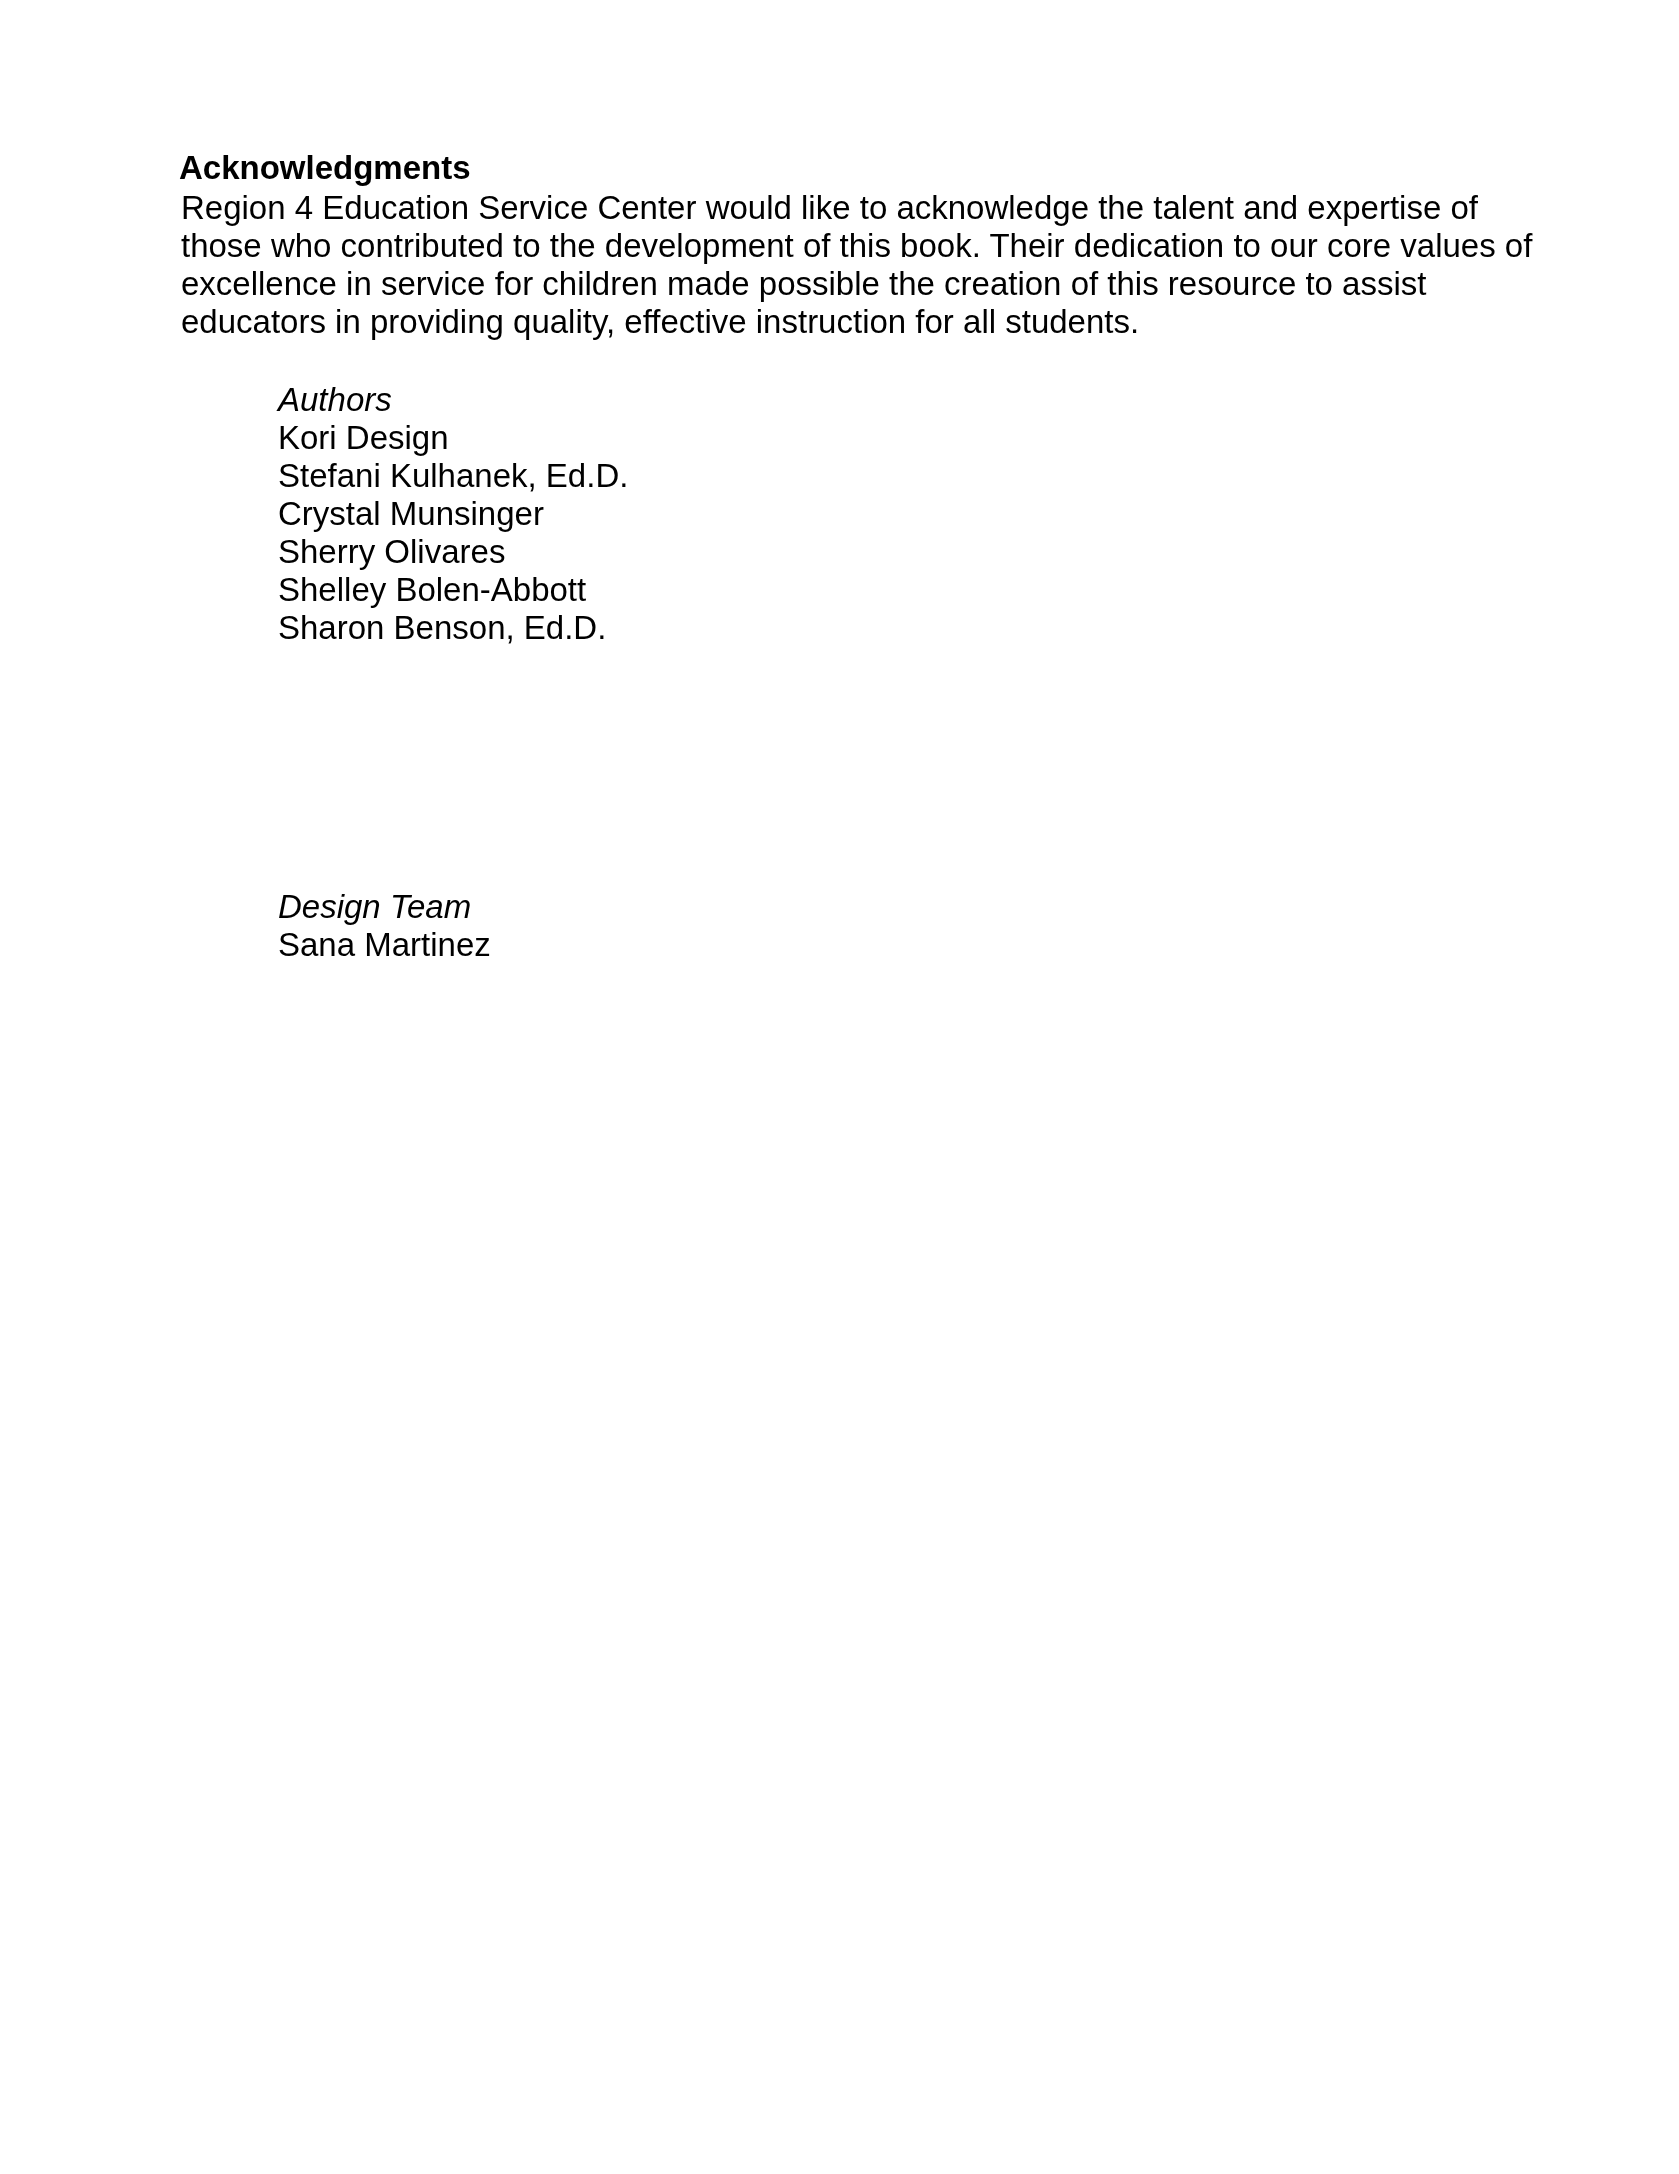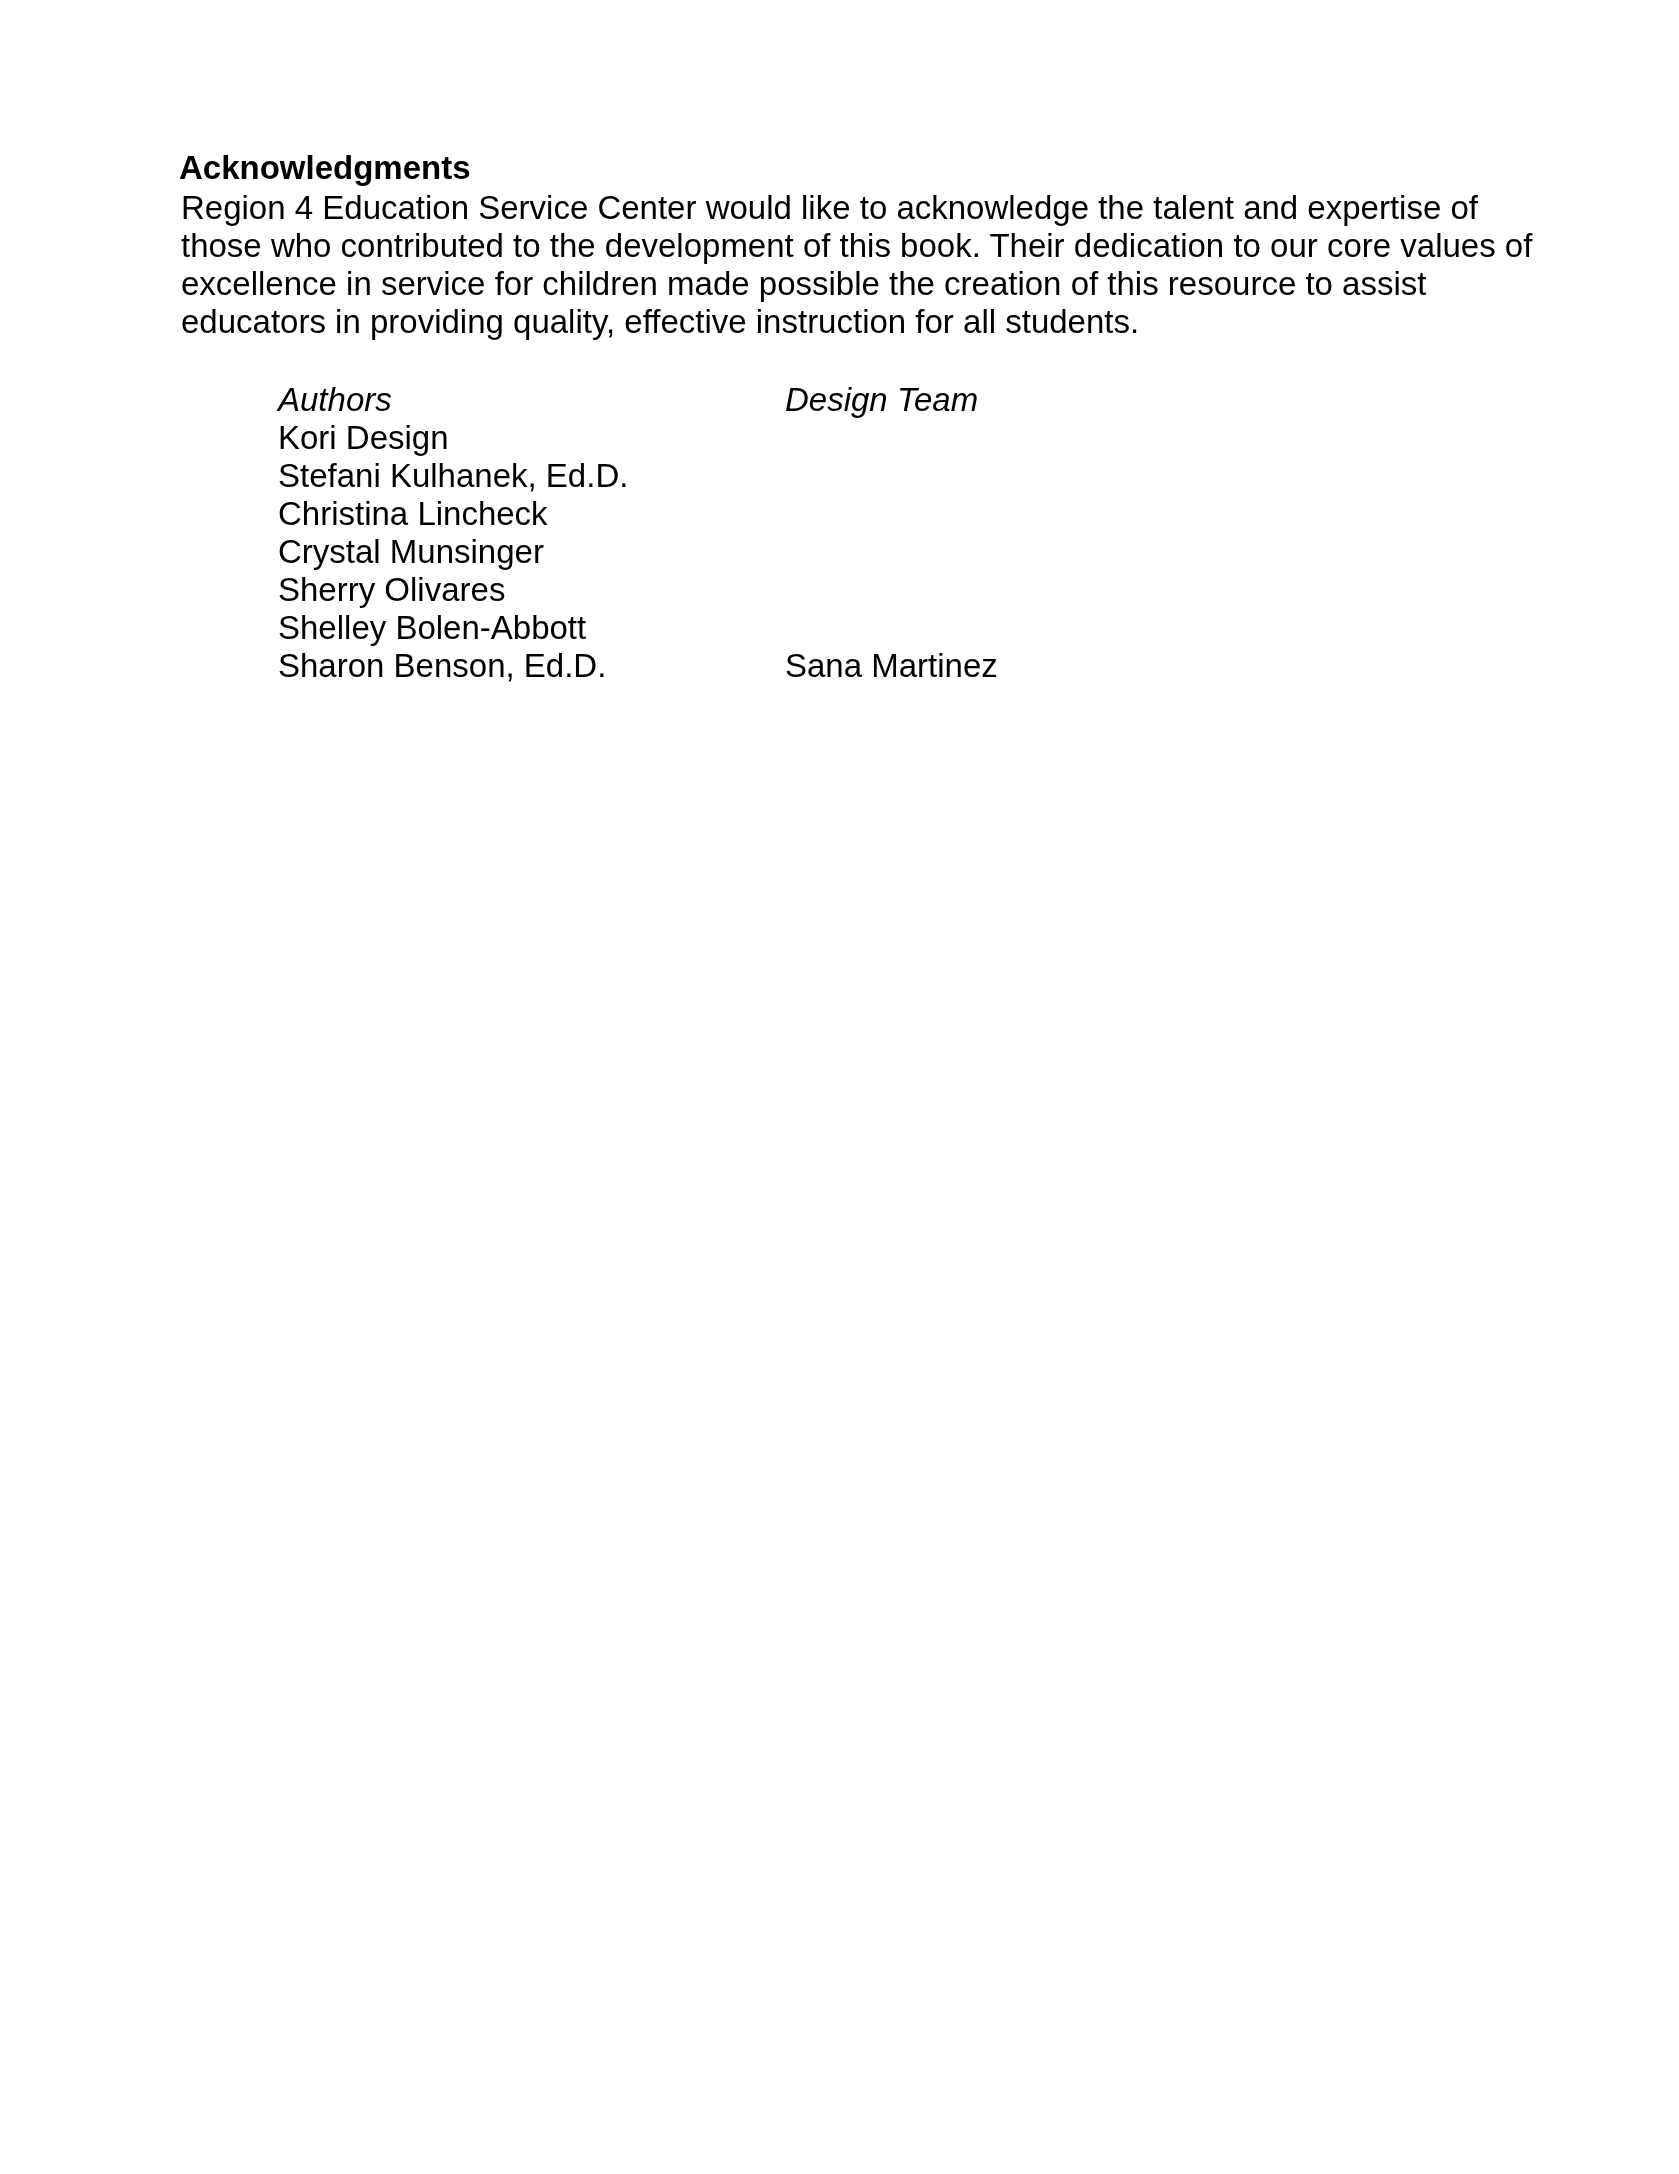--- a/index.html
+++ b/index.html
@@ -29,21 +29,21 @@
     font-weight: bold;
   }
   .paragraph {
     margin: 2px;
     font-size: 33px;
     line-height: 38px;
     font-weight: normal;
   }
   .credits {
     display: flex;
-    flex-direction: row;
+    flex-direction: column;
     margin-top: 40px;
     padding-left: 99px;
     font-size: 33px;
     line-height: 38px;
   }
   .credits-column {
     display: flex;
     flex-direction: column;
   }
   .credits-column.authors {
@@ -70,21 +70,20 @@
     <h1 class="heading">Acknowledgments</h1>
 
     <p class="paragraph">Region 4 Education Service Center would like to acknowledge the talent and expertise of those who contributed to the development of this book. Their dedication to our core values of excellence in service for children made possible the creation of this resource to assist educators in providing quality, effective instruction for all students.</p>
 
     <div class="credits">
 
       <div class="credits-column authors">
         <div class="column-header">Authors</div>
         <div class="credit-name">Kori Design</div>
         <div class="credit-name">Stefani Kulhanek, Ed.D.</div>
-        <div class="credit-name">Christina Lincheck</div>
         <div class="credit-name">Crystal Munsinger</div>
         <div class="credit-name">Sherry Olivares</div>
         <div class="credit-name">Shelley Bolen-Abbott</div>
         <div class="credit-name">Sharon Benson, Ed.D.</div>
       </div>
 
       <div class="credits-column design-team">
         <div class="column-header">Design Team</div>
         <div class="credit-name">Sana Martinez</div>
       </div>

